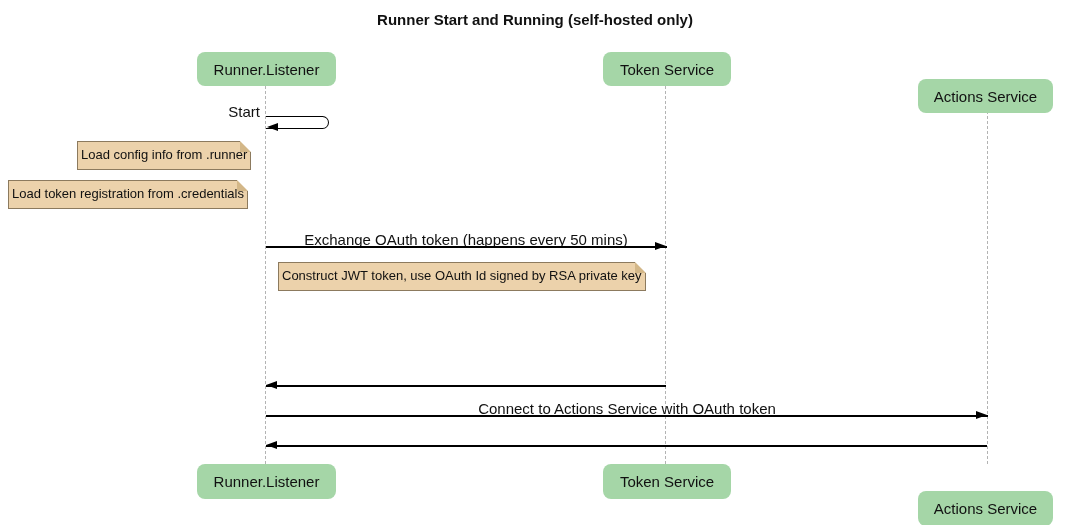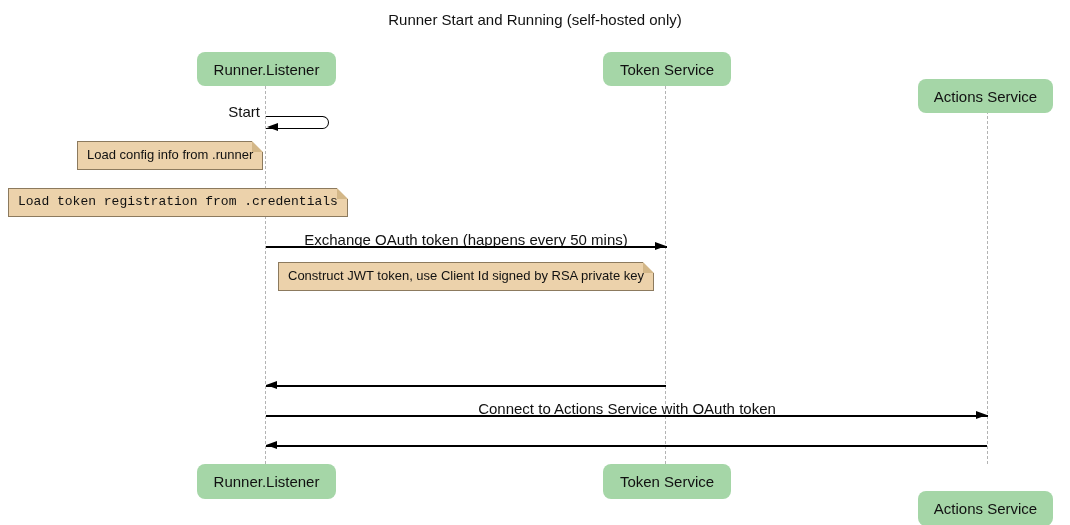--- a/index.html
+++ b/index.html
@@ -13,21 +13,21 @@
     --bg:#FFFFFF;
   }
   html,body{margin:0;padding:0;background:var(--bg);}
   .stage{
     position:relative;width:1070px;height:525px;background:var(--bg);
     font-family:"Liberation Sans","DejaVu Sans",sans-serif;color:var(--text);
     overflow:hidden;
   }
   .title{
     position:absolute;left:0;right:0;top:11px;text-align:center;
-    font-size:15px;font-weight:normal;
+    font-size:15px;font-weight:bold;
   }
   .lifeline{
     position:absolute;top:86px;height:378px;width:0;
     border-left:1px dashed var(--lifeline);
   }
   .participant{
     position:absolute;background:var(--participant-fill);
     border-radius:8px;display:flex;align-items:center;justify-content:center;
     font-size:15px;color:var(--text);
   }
@@ -55,21 +55,21 @@
     border-right:11px solid var(--message);
   }
   .self-loop{
     position:absolute;left:266px;top:116px;width:62px;height:11px;
     border:1.5px solid var(--message);border-left:none;
     border-radius:0 8px 8px 0;
   }
   .note{
     position:absolute;background:var(--note-fill);
     border:1px solid var(--note-border);
-    font-size:13px;line-height:1.3;padding:5px 9px;
+    font-size:13px;line-height:1.3;padding:5px 3px;
     white-space:pre;color:var(--text);
   }
   .note::before{
     content:"";position:absolute;top:-1px;right:-1px;
     width:0;height:0;border-style:solid;border-width:0 11px 11px 0;
     border-color:var(--bg) var(--bg) var(--note-fold) var(--note-fold);
   }
 </style>
 </head>
 <body>
@@ -90,27 +90,27 @@
   </div>
   <div class="participant p-top p-actions">
     <span>Actions Service</span>
   </div>
 
   <div class="msg-label right" style="left:200px;width:60px;top:103px;">Start</div>
   <div class="self-loop"></div>
   <div class="arrow-l" style="left:267px;top:123px;"></div>
 
   <div class="note" style="left:77px;top:141px;">Load config info from .runner</div>
-  <div class="note" style="left:8px;top:188px;font-family:Liberation Mono, monospace;">Load token registration from .credentials</div>
+  <div class="note" style="left:8px;top:180px;">Load token registration from .credentials</div>
 
   <div class="msg-label center" style="left:266px;width:400px;top:231px;">Exchange OAuth token (happens every 50 mins)</div>
   <div class="line" style="left:266px;top:246px;width:401px;"></div>
   <div class="arrow-r" style="left:655px;top:242px;"></div>
 
-  <div class="note" style="left:278px;top:262px;">Construct JWT token, use Client Id signed by RSA private key</div>
+  <div class="note" style="left:278px;top:262px;">Construct JWT token, use OAuth Id signed by RSA private key</div>
 
 
   <div class="line" style="left:266px;top:385px;width:400px;"></div>
   <div class="arrow-l" style="left:266px;top:381px;"></div>
 
   <div class="msg-label center" style="left:266px;width:722px;top:400px;">Connect to Actions Service with OAuth token</div>
   <div class="line" style="left:266px;top:415px;width:722px;"></div>
   <div class="arrow-r" style="left:976px;top:411px;"></div>
 
   <div class="line" style="left:266px;top:445px;width:721px;"></div>

